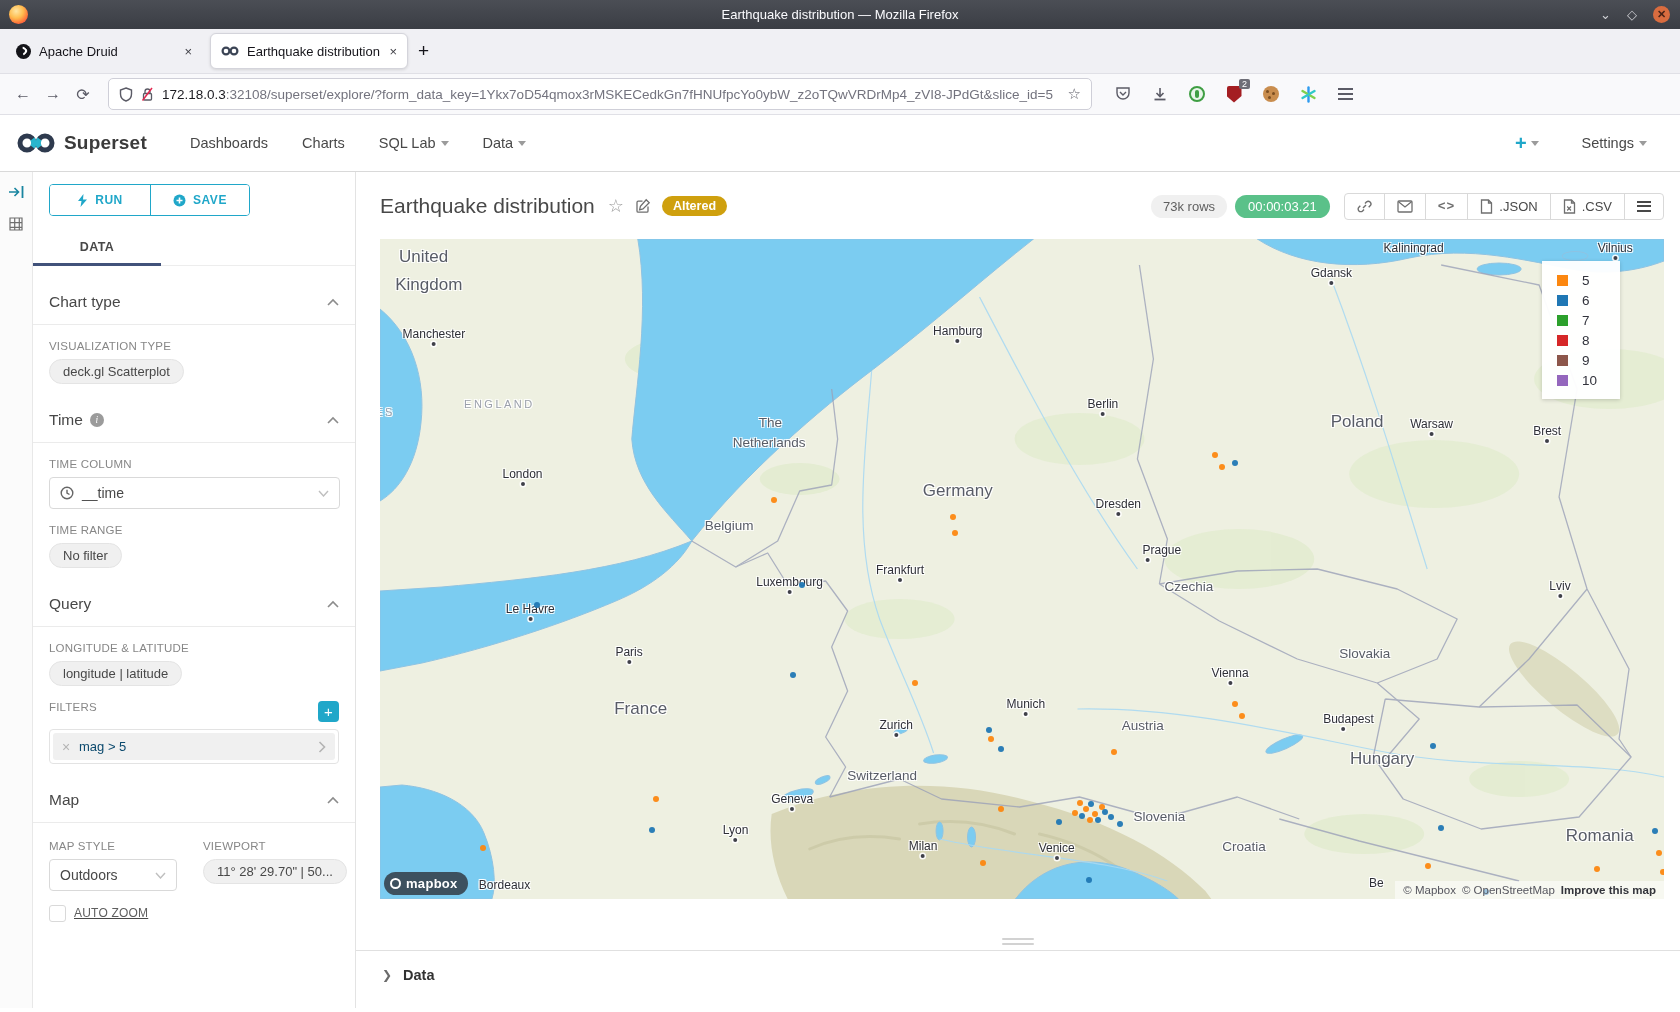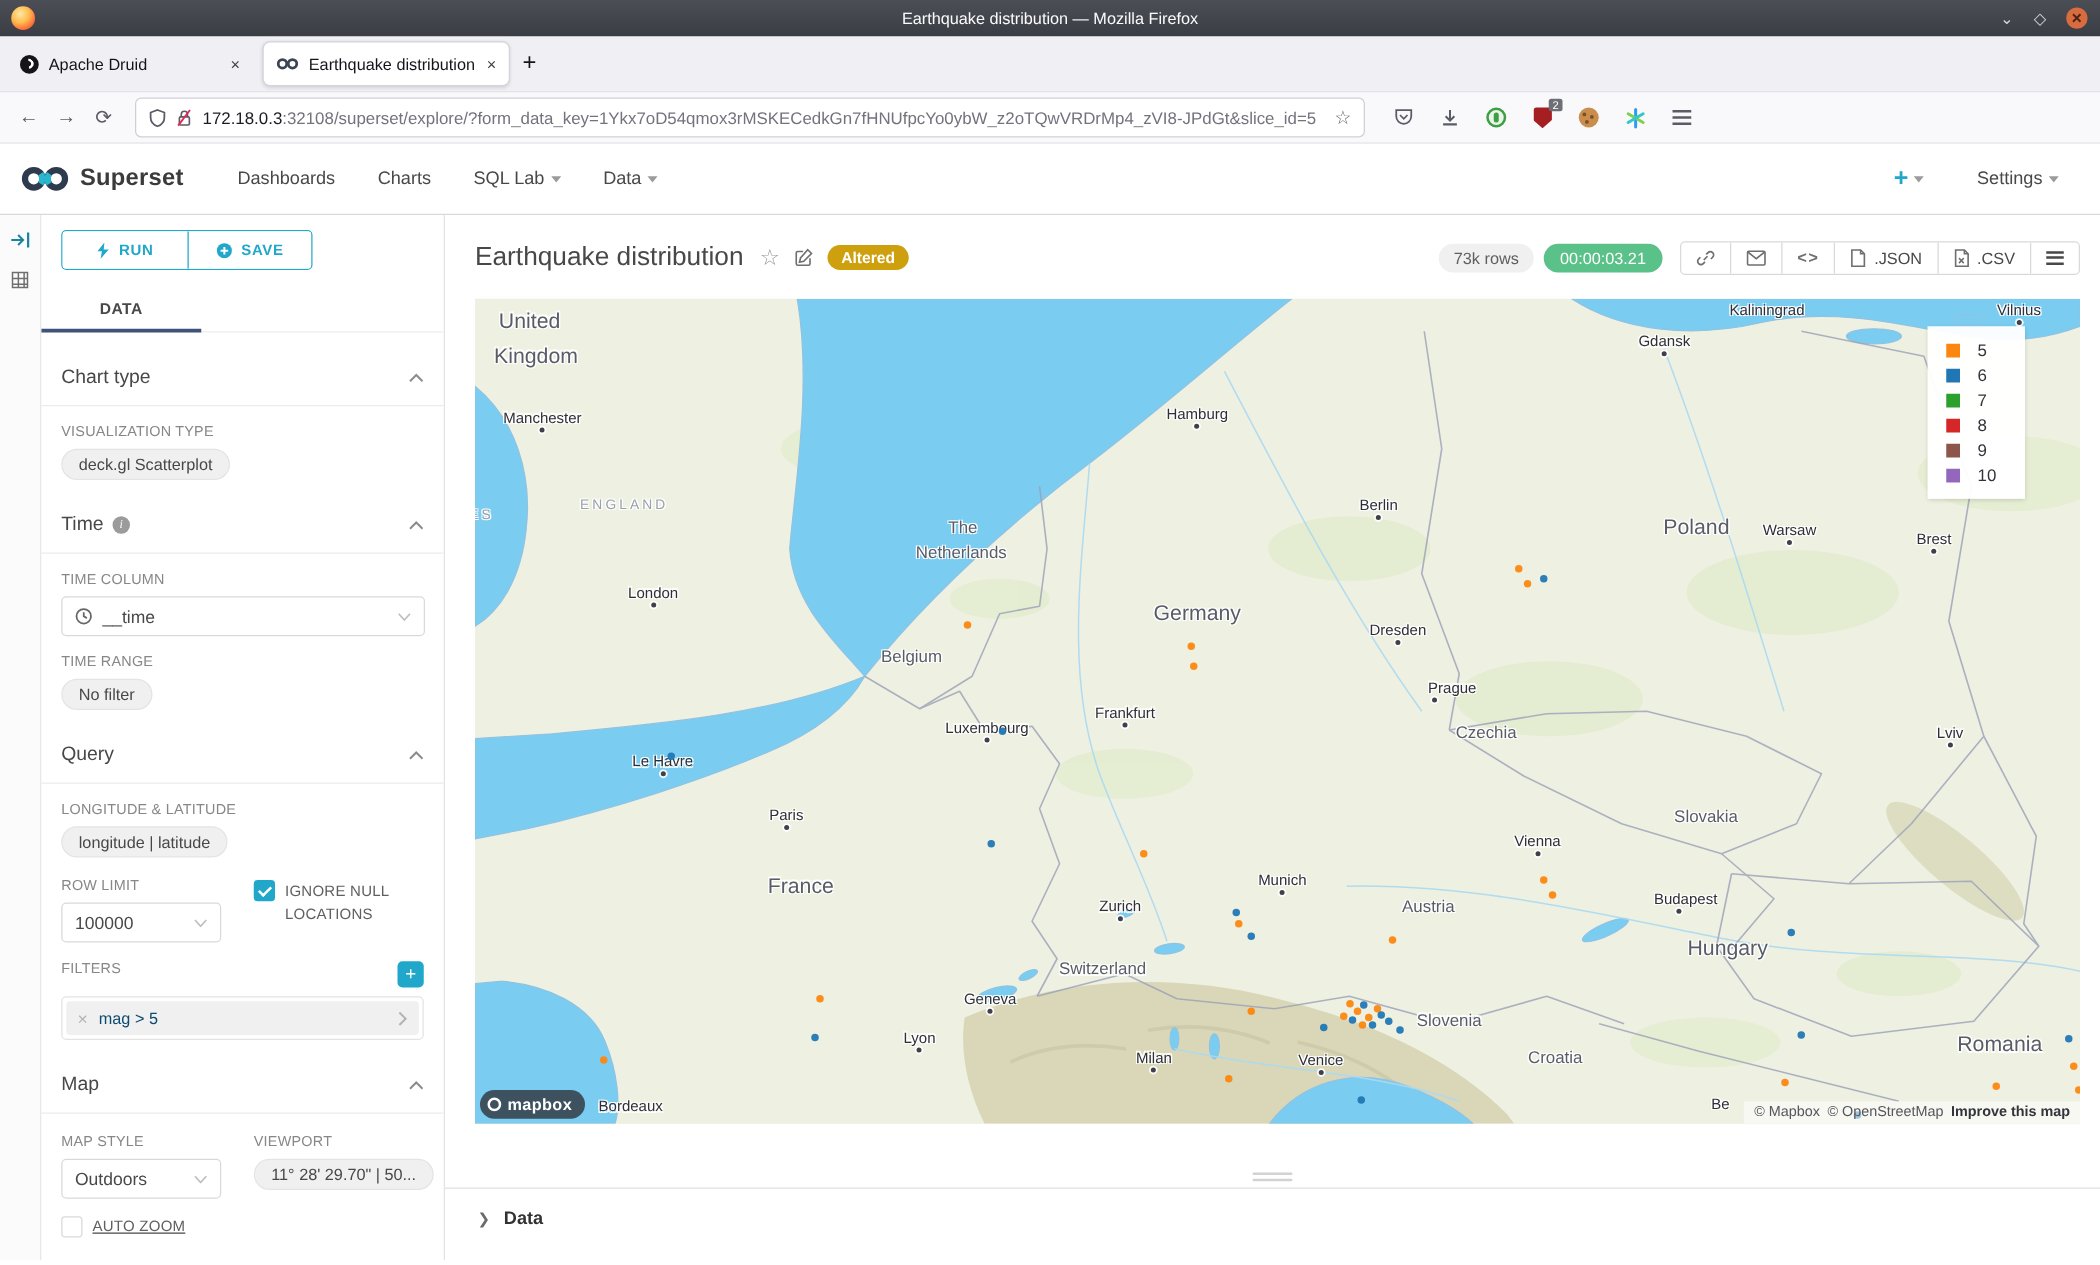--- a/index.html
+++ b/index.html
@@ -333,37 +333,20 @@
       <div class="section">
         <div class="sec-head">
           <span class="left">Query</span>
           <svg width="12" height="8" viewBox="0 0 12 8">
               <path d="M1 7 L6 2 L11 7" fill="none" stroke="#8c8c8c" stroke-width="1.6"></path>
             </svg>
         </div>
         <div class="sec-div"></div>
         <div class="flabel">LONGITUDE &amp; LATITUDE</div>
         <span class="pill">longitude | latitude</span>
-        <div class="two-col" style="margin-top:2px;">
-          <div class="col">
-            <div class="flabel">ROW LIMIT</div>
-            <div class="select" style="width:128px;">
-              <span class="val">100000</span>
-              <svg class="chev" width="11" height="7" viewBox="0 0 11 7">
-                  <path d="M1 1 L5.5 6 L10 1" fill="none" stroke="#bfbfbf" stroke-width="1.4"></path>
-                </svg>
-            </div>
-          </div>
-          <div class="col" style="padding-top:16px;">
-            <div class="cbrow">
-              <span class="cb checked"></span>
-              <span class="cb-label">IGNORE NULL LOCATIONS</span>
-            </div>
-          </div>
-        </div>
         <div class="filters-head">
           <span class="flabel" style="margin:0;">FILTERS</span>
           <span class="plus-btn">+</span>
         </div>
         <div class="filterbox">
           <div class="filter-inner">
             <span class="f-x">×</span>
             <span class="f-text">mag &gt; 5</span>
             <span class="f-arrow">
               <svg width="8" height="12" viewBox="0 0 8 12">

